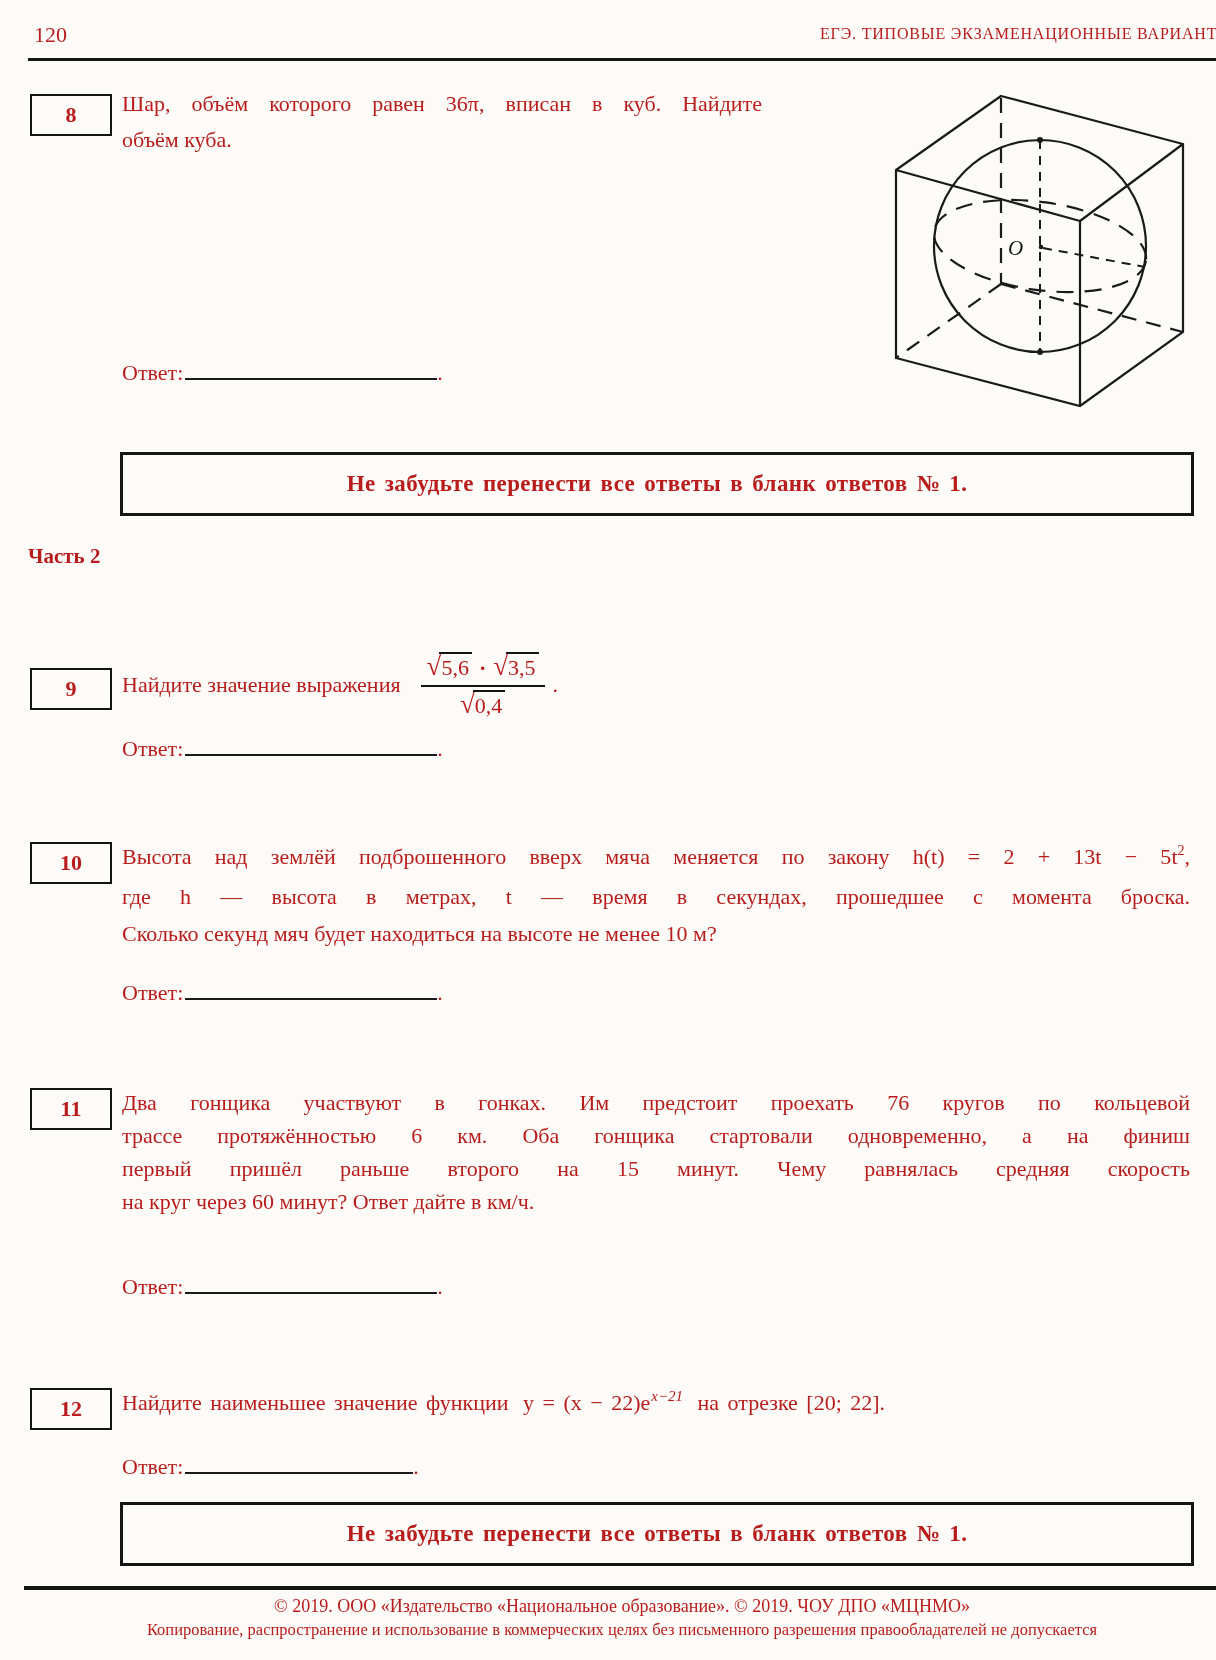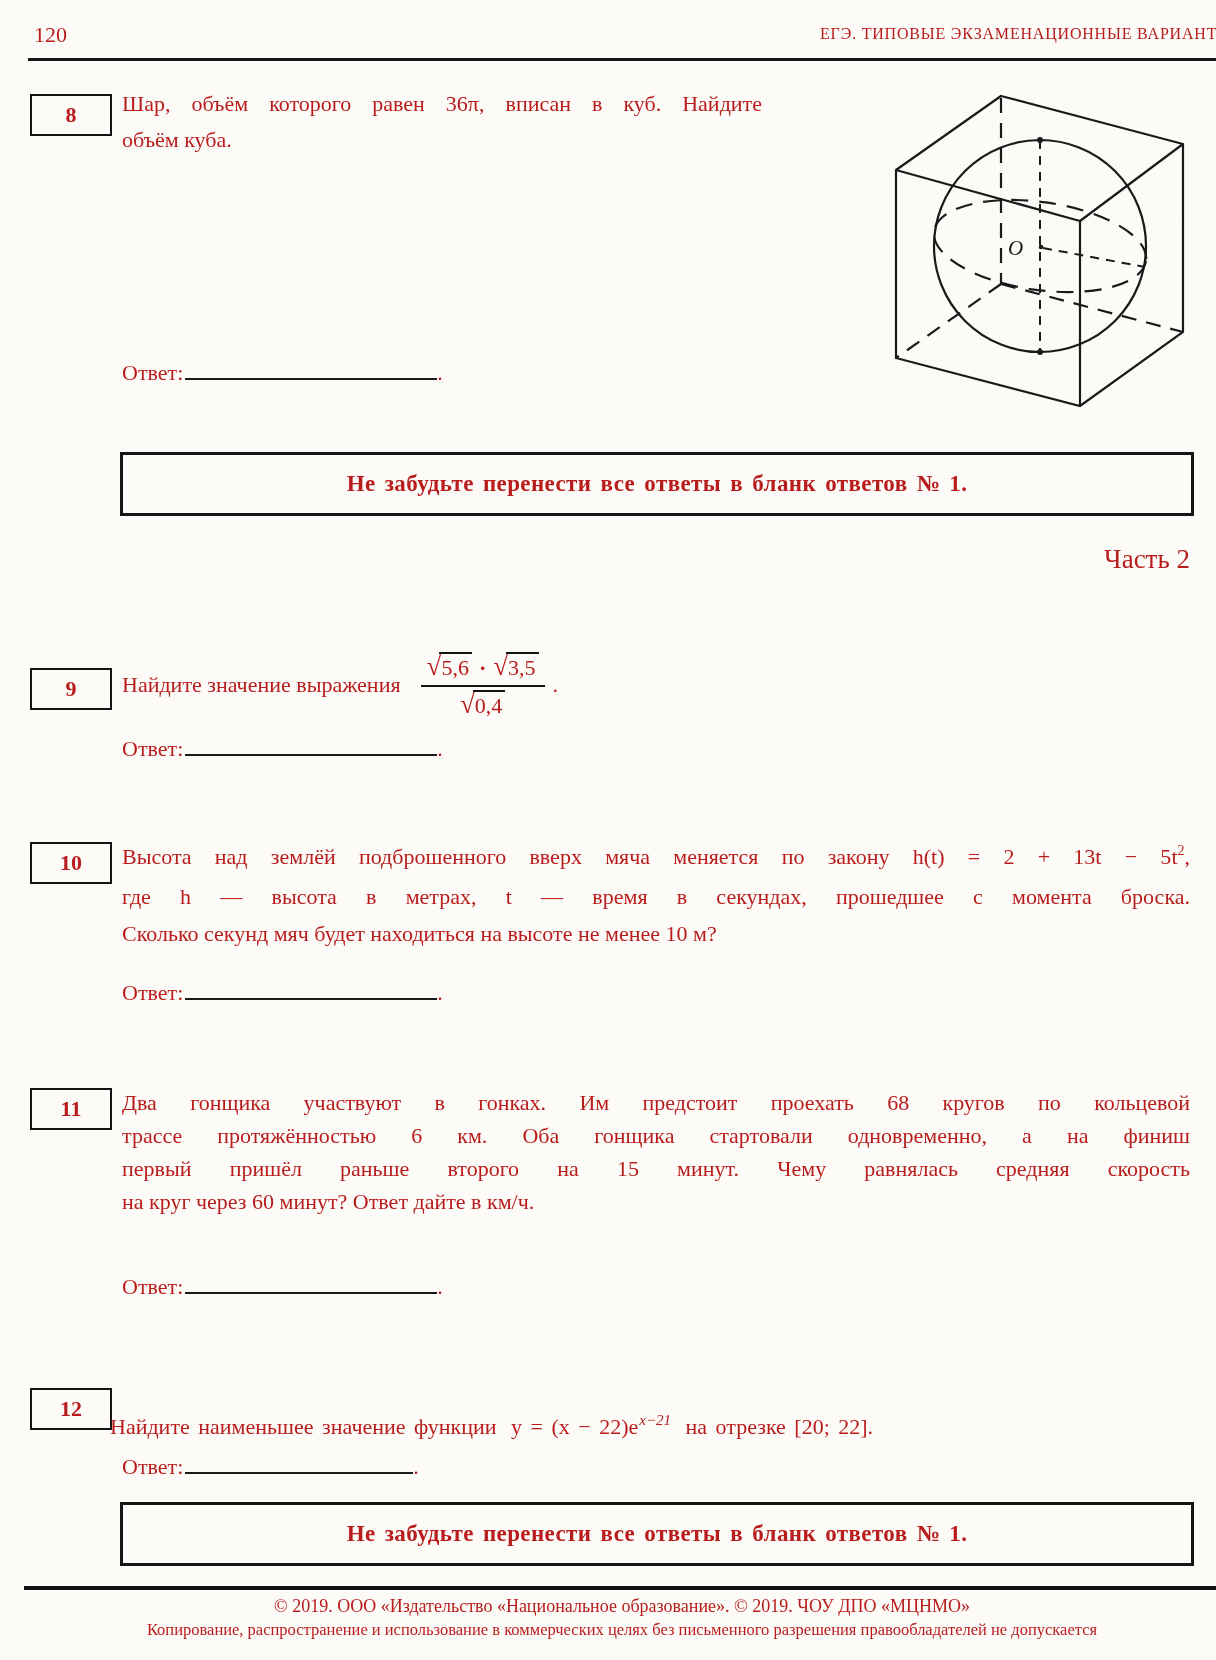--- a/index.html
+++ b/index.html
@@ -42,39 +42,39 @@
   .p9row .lead { margin-right:20px; }
   .frac { display:inline-flex; flex-direction:column; align-items:center; margin-right:8px; }
   .frac-num { display:flex; align-items:flex-end; padding:0 6px 4px; border-bottom:2px solid #141414; }
   .frac-den { display:flex; padding-top:3px; }
   .cdot { margin:0 7px; font-weight:bold; }
   .rad { display:inline-flex; align-items:flex-start; }
   .rad-sign { font-size:27px; line-height:1.05; margin-right:-2px; }
   .rad-body { border-top:2px solid #141414; padding:2px 3px 0 2px; line-height:1.05; }
 
   
-  .p12row { position:absolute; left:110px; top:1390px; width:1080px; font-size:22px; word-spacing:3px;margin-top:24px; }
+  .p12row { position:absolute; left:122px; top:1390px; width:1080px; font-size:22px; word-spacing:3px; }
   .p12row .formula { margin:0 6px; }
 
   
   .answer { position:absolute; left:122px; font-size:22px; }
   .ans8 { top:352px; } .ans9 { top:728px; } .ans10 { top:972px; } .ans11 { top:1266px; } .ans12 { top:1446px; }
   .blank { display:inline-block; width:252px; height:26px; border-bottom:2px solid #1a1a1a; margin-left:2px; vertical-align:baseline; }
   .ans12 .blank { width:228px; }
 
   
   .notebox {
     position:absolute; left:120px; width:1068px; height:58px;
     border:3px solid #151515; display:flex; align-items:center; justify-content:center;
     font-size:23px; font-weight:bold; letter-spacing:.4px; word-spacing:3px;
   }
   .note1 { top:452px; } .note2 { top:1502px; }
 
   
-  .part2 { position:absolute; left:28px; width:1162px; top:544px; text-align:right; font-size:27px; font-weight:normal; }
+  .part2 { position:absolute; left:28px; width:1162px; top:544px; text-align:left; font-size:21px; font-weight:bold; }
 
   
   .p8fig { position:absolute; left:848px; top:78px; }
   .p8fig text { font-family:"Liberation Serif", serif; font-style:italic; font-size:21px; fill:#141414; }
 
   
   .footer-rule { position:absolute; left:24px; right:22px; top:1586px; height:4px; background:#141414; }
   .footer-l1 { position:absolute; top:1596px; left:0; width:100%; text-align:center; font-size:18px; }
   .footer-l2 { position:absolute; top:1620px; left:0; width:100%; text-align:center; font-size:16.5px; }
 </style>
@@ -163,21 +163,21 @@
   </div>
 
   <div class="answer ans10">
     <span>Ответ:</span><span class="blank"></span><span>.</span>
   </div>
 
   <div class="numbox nb11">
     <span>11</span>
   </div>
   <div class="ptext p11text">
-    <span class="pline just">Два гонщика участвуют в гонках. Им предстоит проехать 68 кругов по кольцевой</span>
+    <span class="pline just">Два гонщика участвуют в гонках. Им предстоит проехать 76 кругов по кольцевой</span>
     <span class="pline just">трассе протяжённостью 6 км. Оба гонщика стартовали одновременно, а на финиш</span>
     <span class="pline just">первый пришёл раньше второго на 15 минут. Чему равнялась средняя скорость</span>
     <span class="pline">на круг через 60 минут? Ответ дайте в км/ч.</span>
   </div>
 
   <div class="answer ans11">
     <span>Ответ:</span><span class="blank"></span><span>.</span>
   </div>
 
   <div class="numbox nb12">

